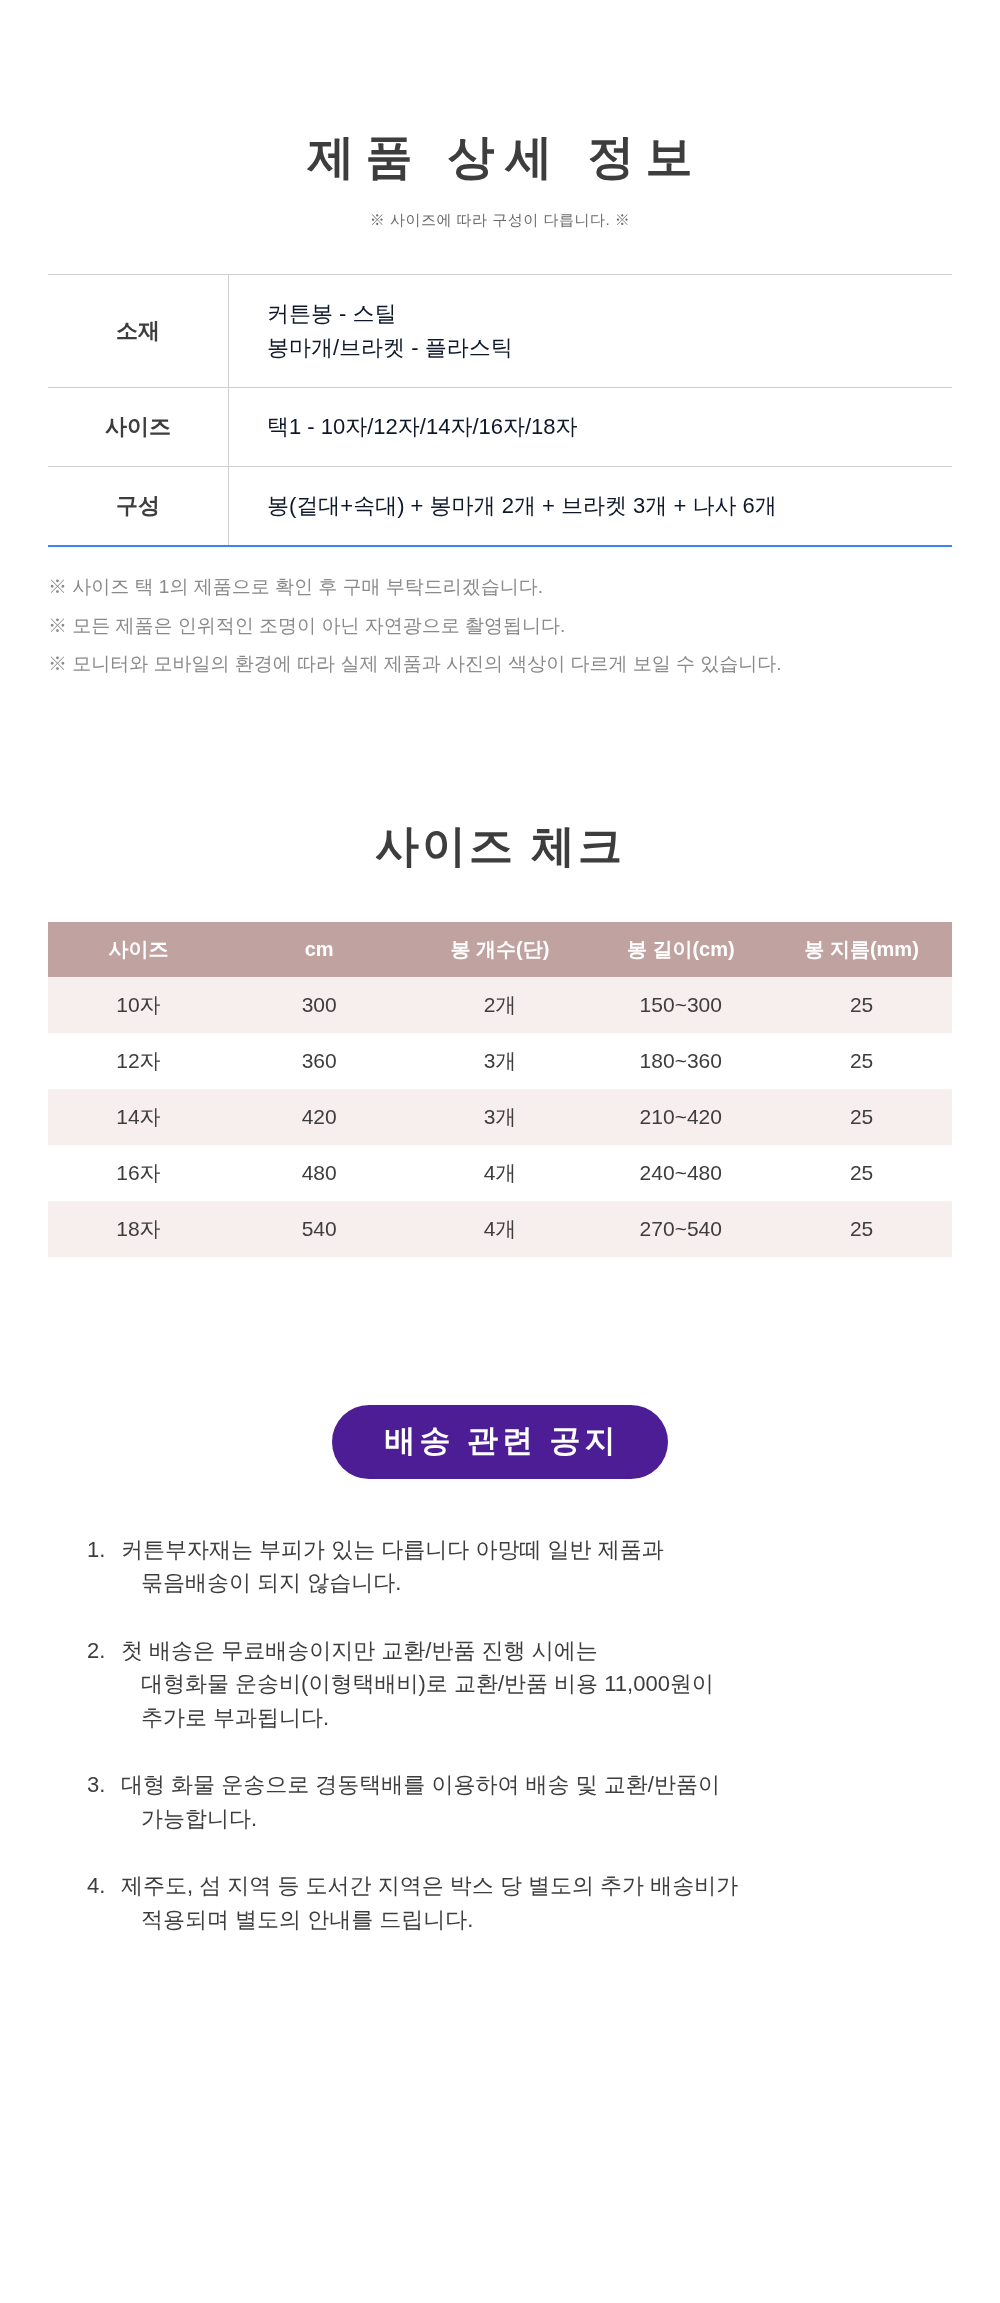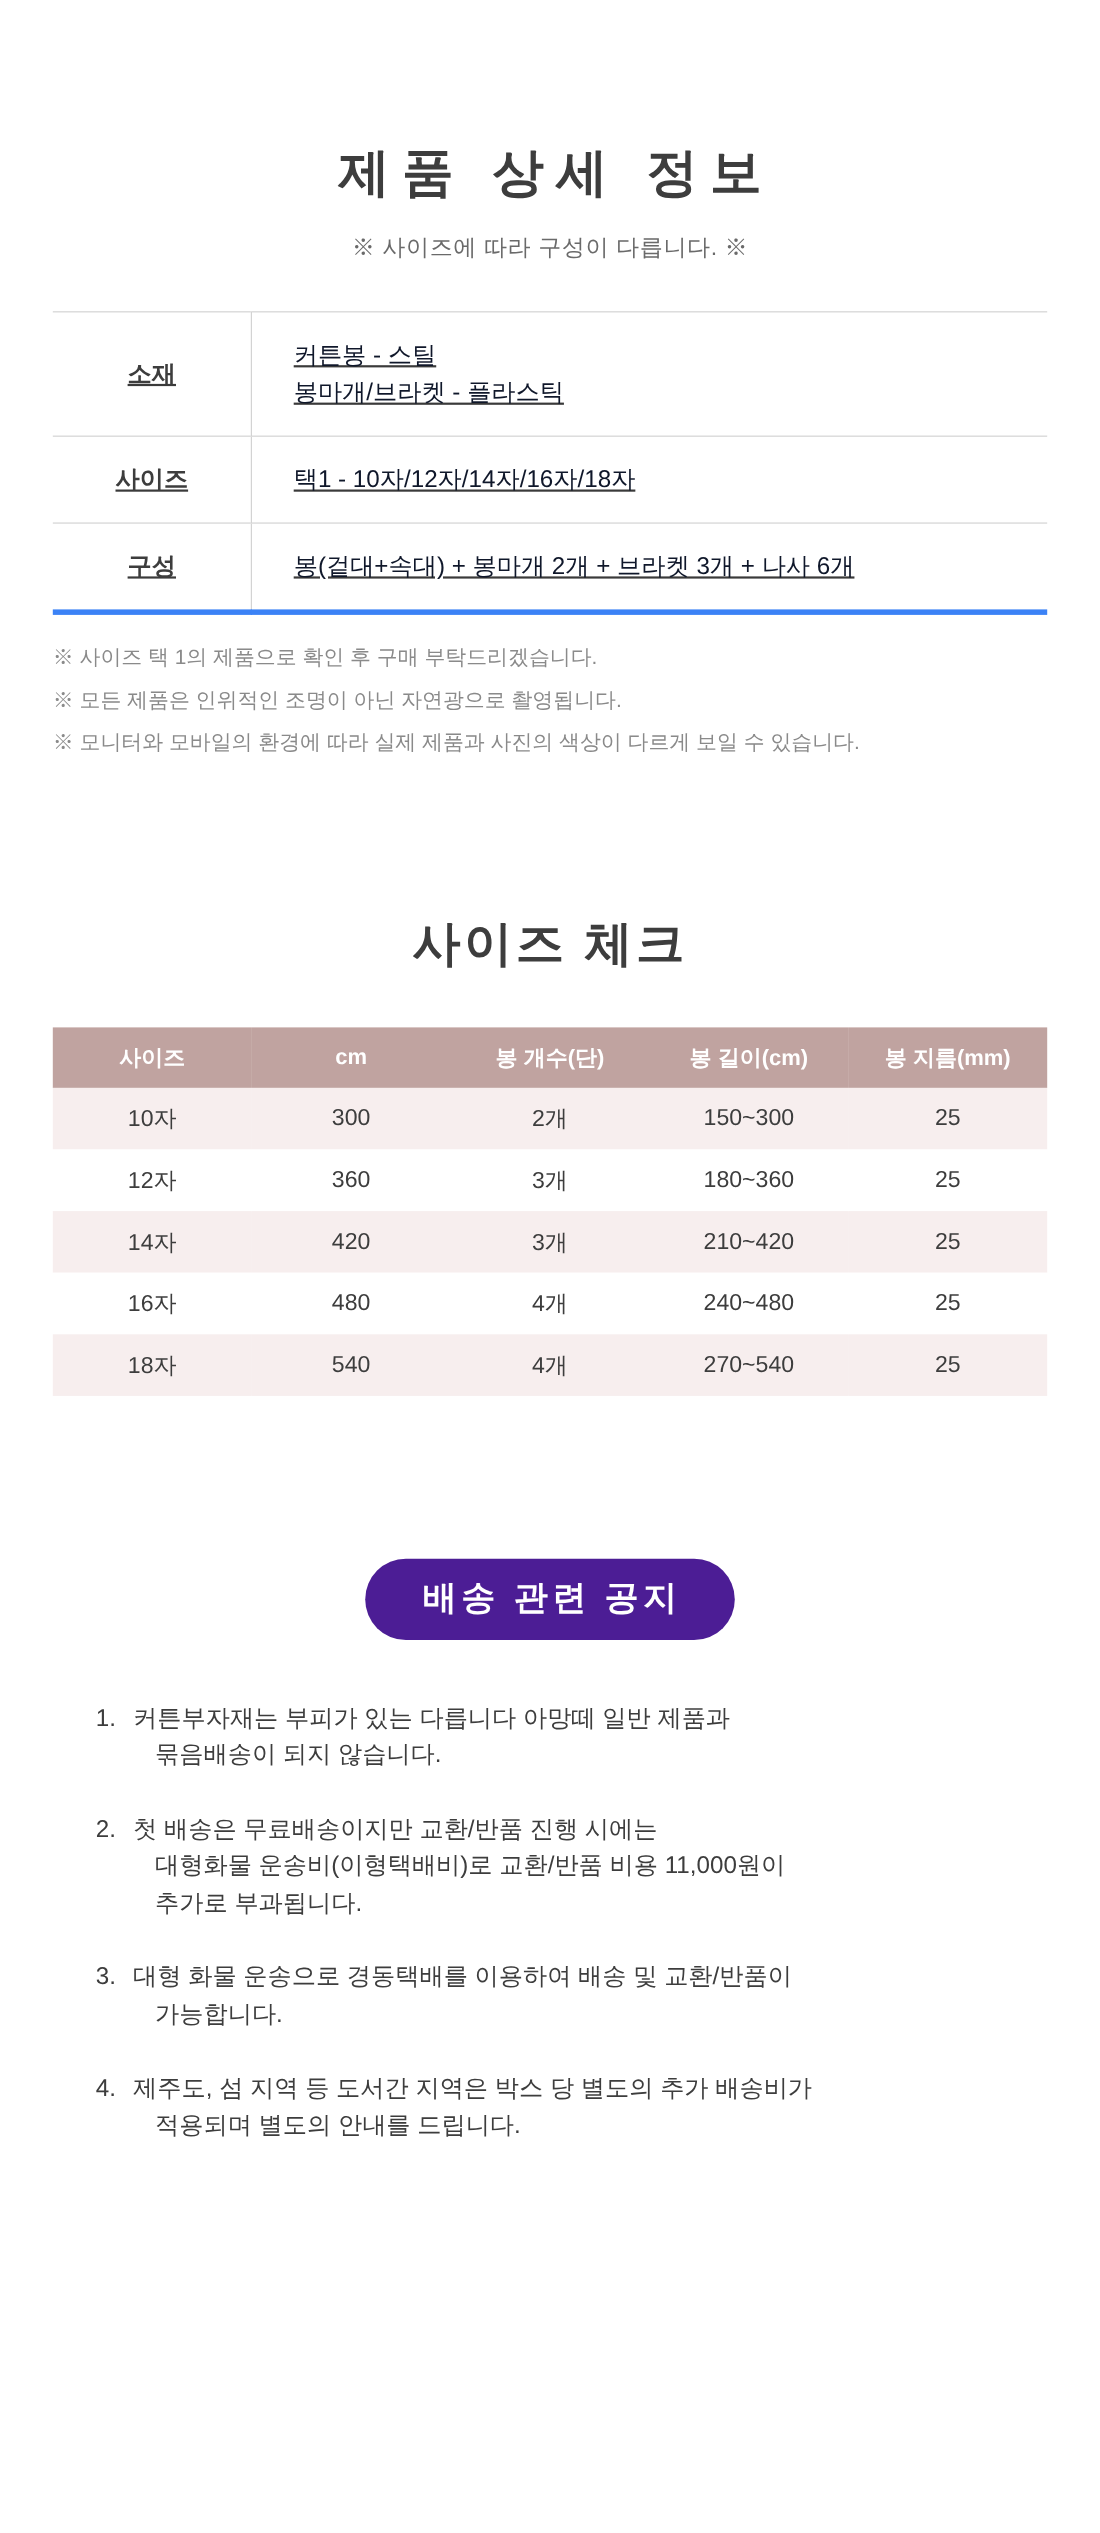--- a/index.html
+++ b/index.html
@@ -30,38 +30,37 @@
     text-align: center;
     font-size: 47px;
     font-weight: bold;
     letter-spacing: 11px;
     color: #3d3d3d;
     margin: 0 0 22px 0;
     text-indent: 11px;
   }
   .title-sub {
     text-align: center;
-    font-size: 21px;
+    font-size: 15px;
     color: #6a6a6a;
     letter-spacing: 0.5px;
     margin: 0 0 44px 0;
   }
 
   table.spec {
     width: 904px;
     margin: 16px auto;
     border-collapse: collapse;
     table-layout: fixed;
-    text-decoration: underline;
   }
   table.spec tr {
     border-top: 1px solid #cfcfcf;
   }
   table.spec tr:last-child {
-    border-bottom: 5px solid #3b82f6;
+    border-bottom: 2px solid #3b82f6;
   }
   table.spec th {
     width: 180px;
     text-align: center;
     font-size: 22px;
     font-weight: bold;
     color: #3d3d3d;
     padding: 22px 0;
     border-right: 1px solid #cfcfcf;
     vertical-align: middle;

